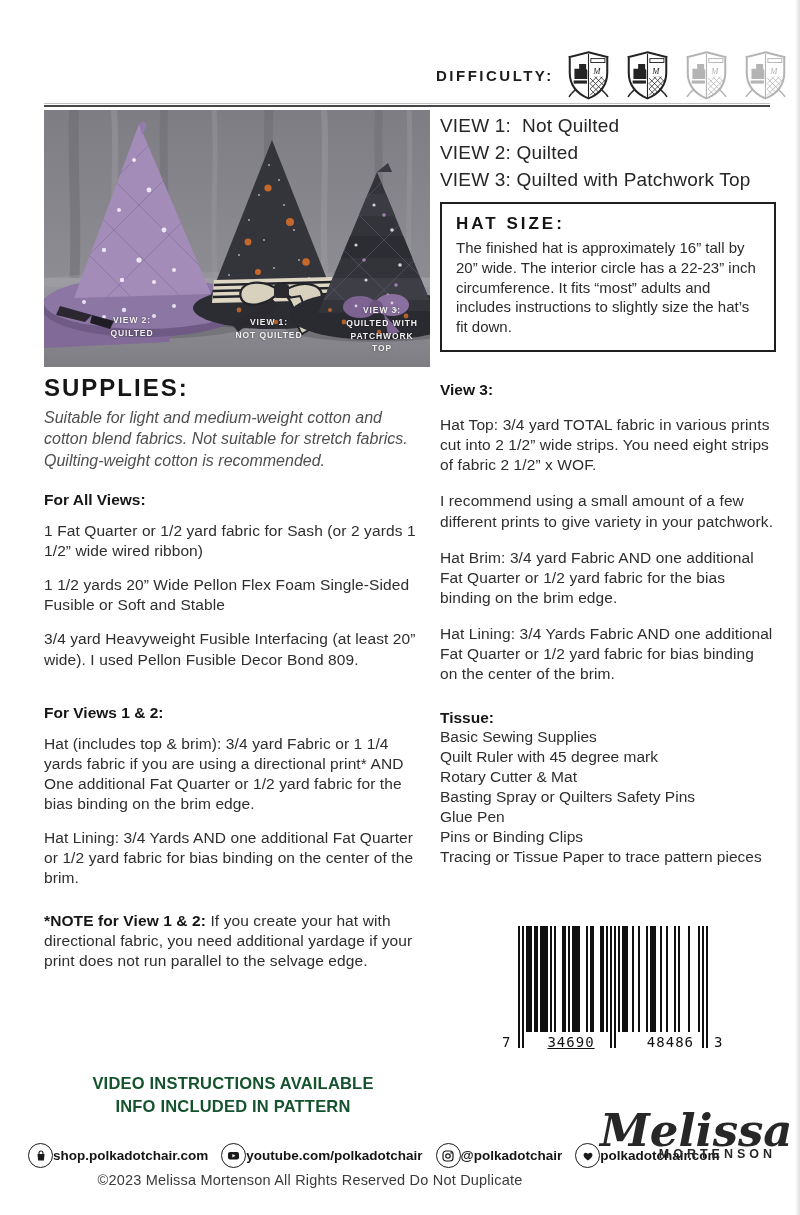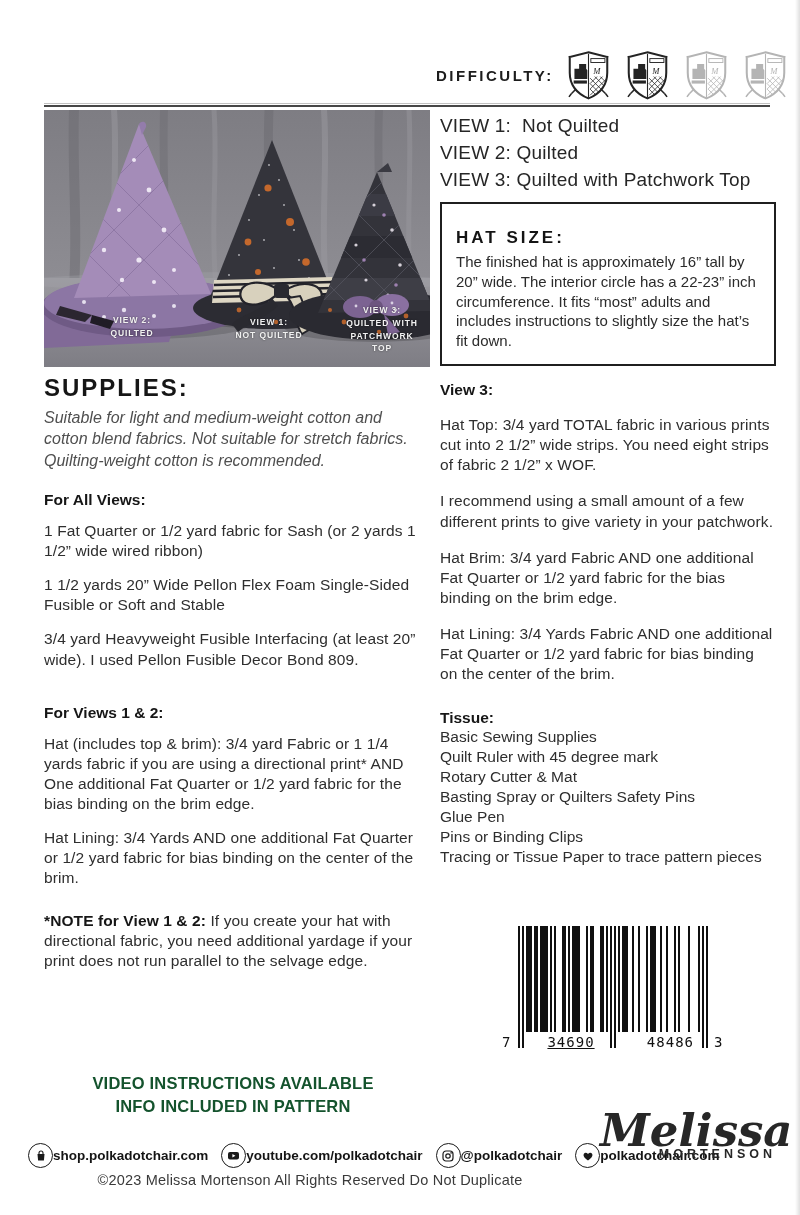--- a/index.html
+++ b/index.html
@@ -27,21 +27,21 @@
           text-shadow:0 0 2px rgba(0,0,0,0.55); }
   .lbl-v2 { left:38px;  top:204px; width:100px; }
   .lbl-v1 { left:160px; top:206px; width:130px; }
   .lbl-v3 { left:292px; top:194px; width:92px;  }
 
   
   .views { position:absolute; left:440px; top:112px; font-size:19px; line-height:27px;
            color:#262626; letter-spacing:0.2px; }
   .views div { white-space:pre; }
   .hat-box { position:absolute; left:440px; top:202px; width:304px;
-             border:2px solid #1f1f1f; padding:24px 14px 13px; }
+             border:2px solid #1f1f1f; padding:10px 14px 13px; }
   .hat-box-title { font-size:17px; font-weight:700; letter-spacing:3px; color:#141414; }
   .hat-box-body  { margin-top:4px; font-size:15px; line-height:1.32; color:#2b2b2b; }
 
   
   .col-left  { position:absolute; left:44px;  top:374px; width:378px; }
   .col-right { position:absolute; left:440px; top:381px; width:334px; }
   .h-supplies { font-size:24px; letter-spacing:2px; font-weight:700; color:#161616; margin:0; }
   .intro { font-style:italic; font-size:16px; line-height:1.33; color:#4f4f4f; margin-top:5px; }
   .subhead { font-weight:700; font-size:15.5px; color:#161616; }
   .body-p { font-size:15.5px; line-height:1.3; margin:0; color:#2e2e2e; letter-spacing:0.1px; }

